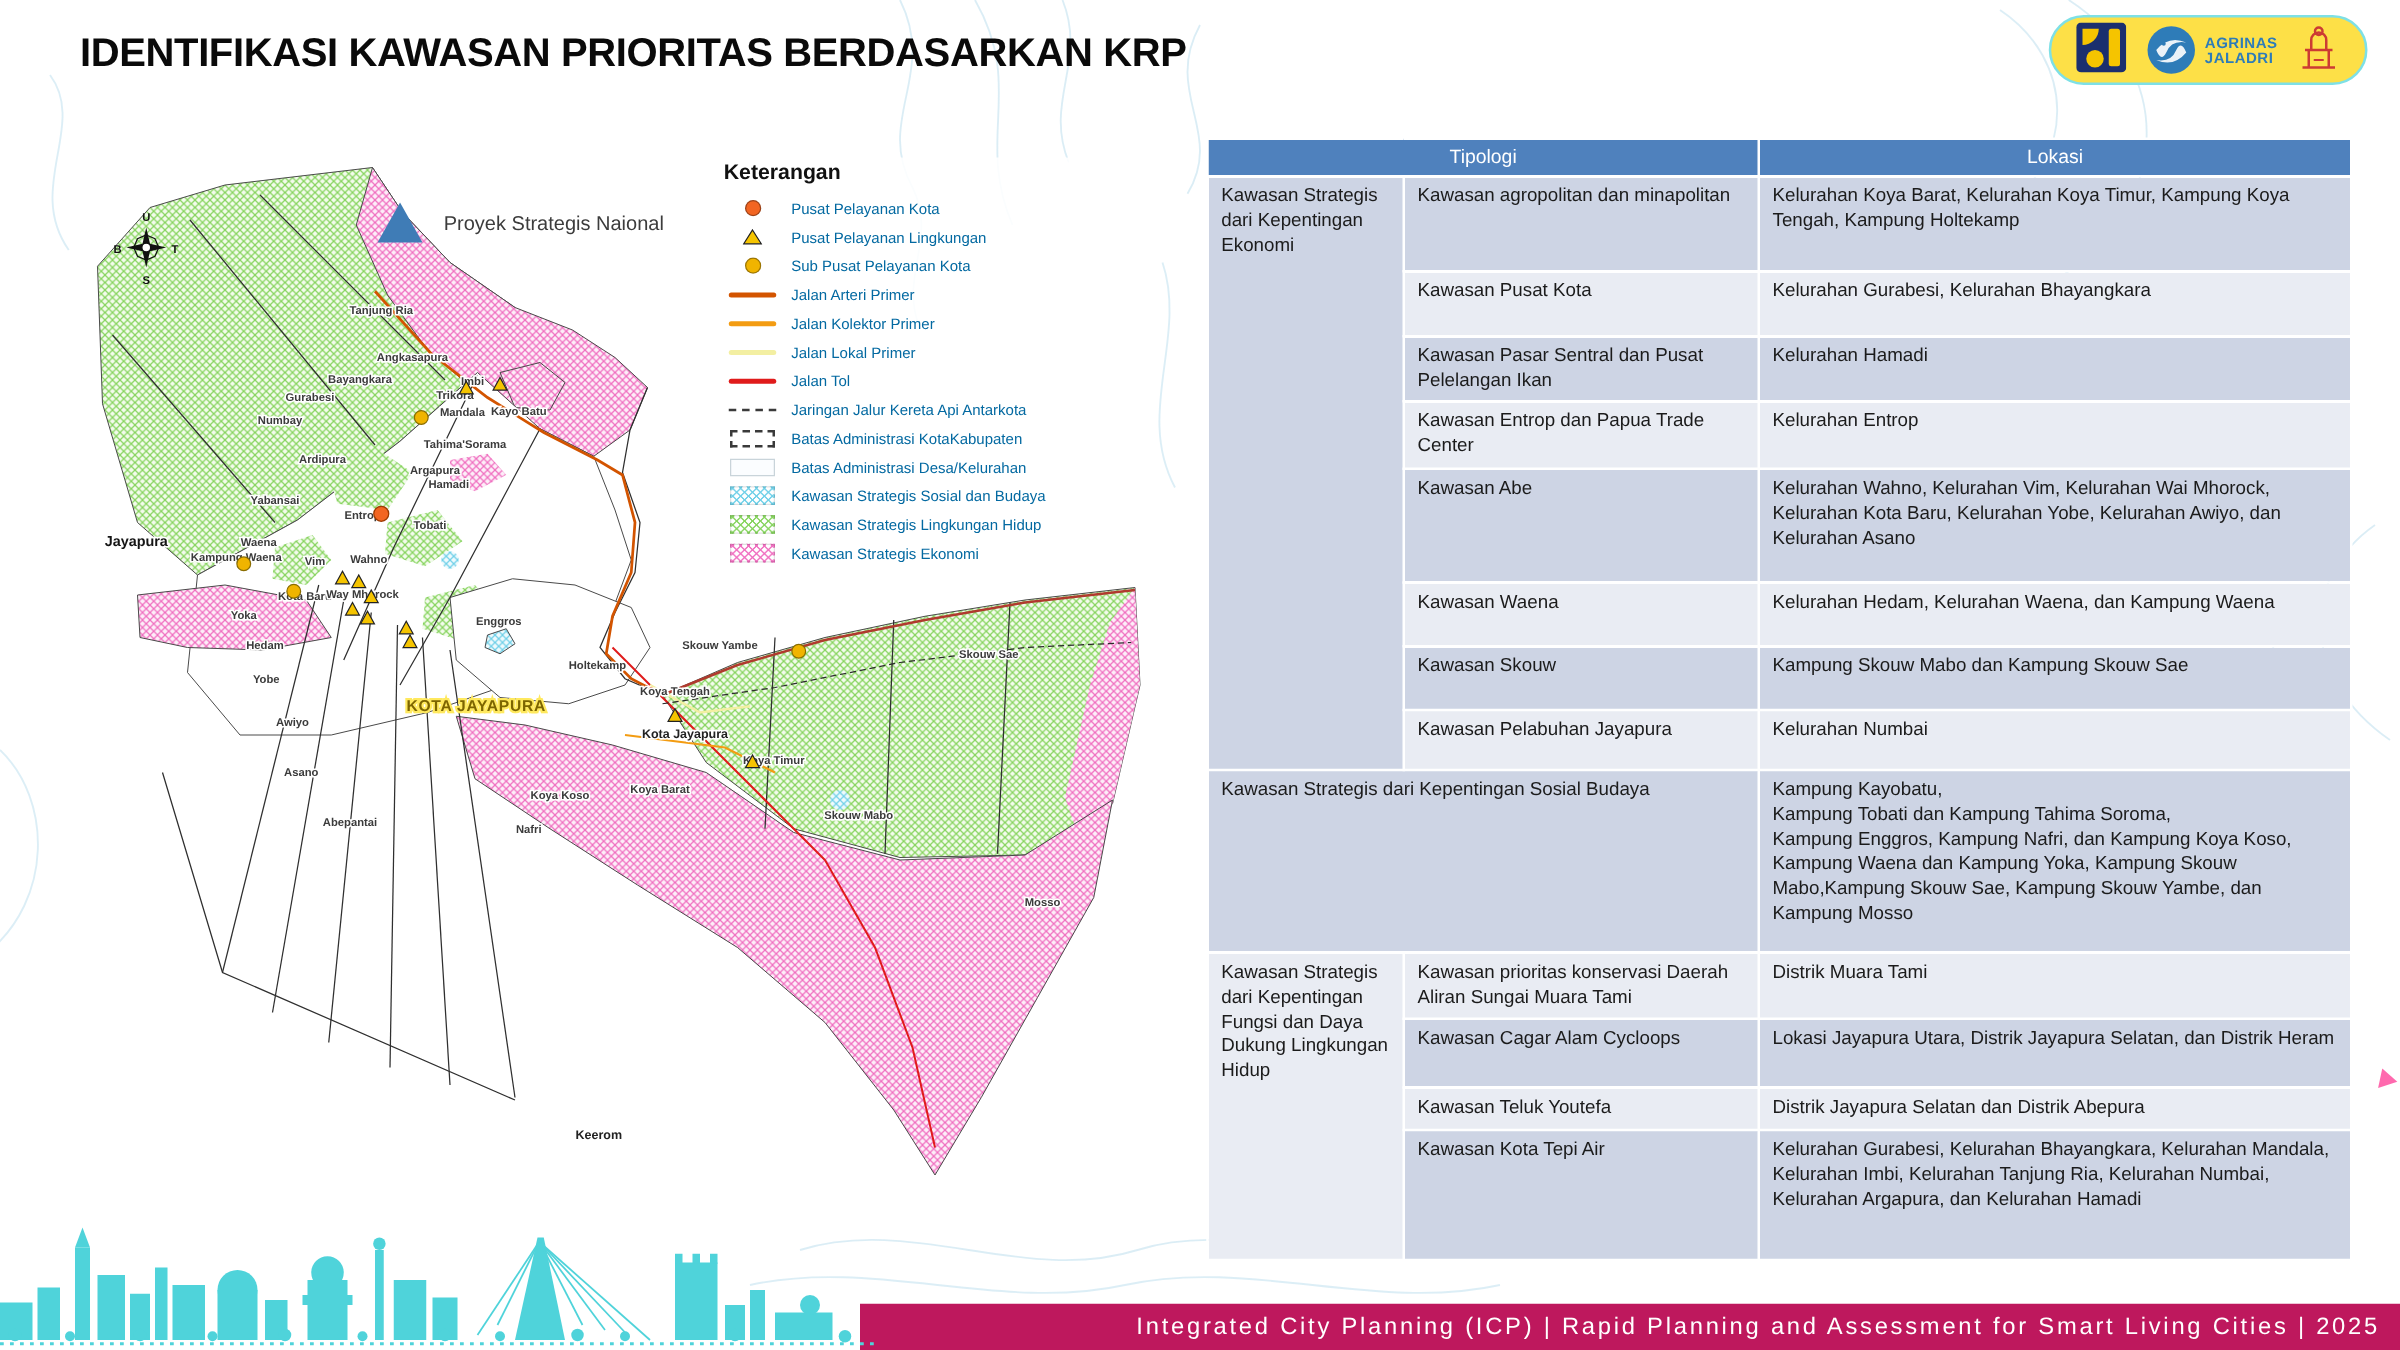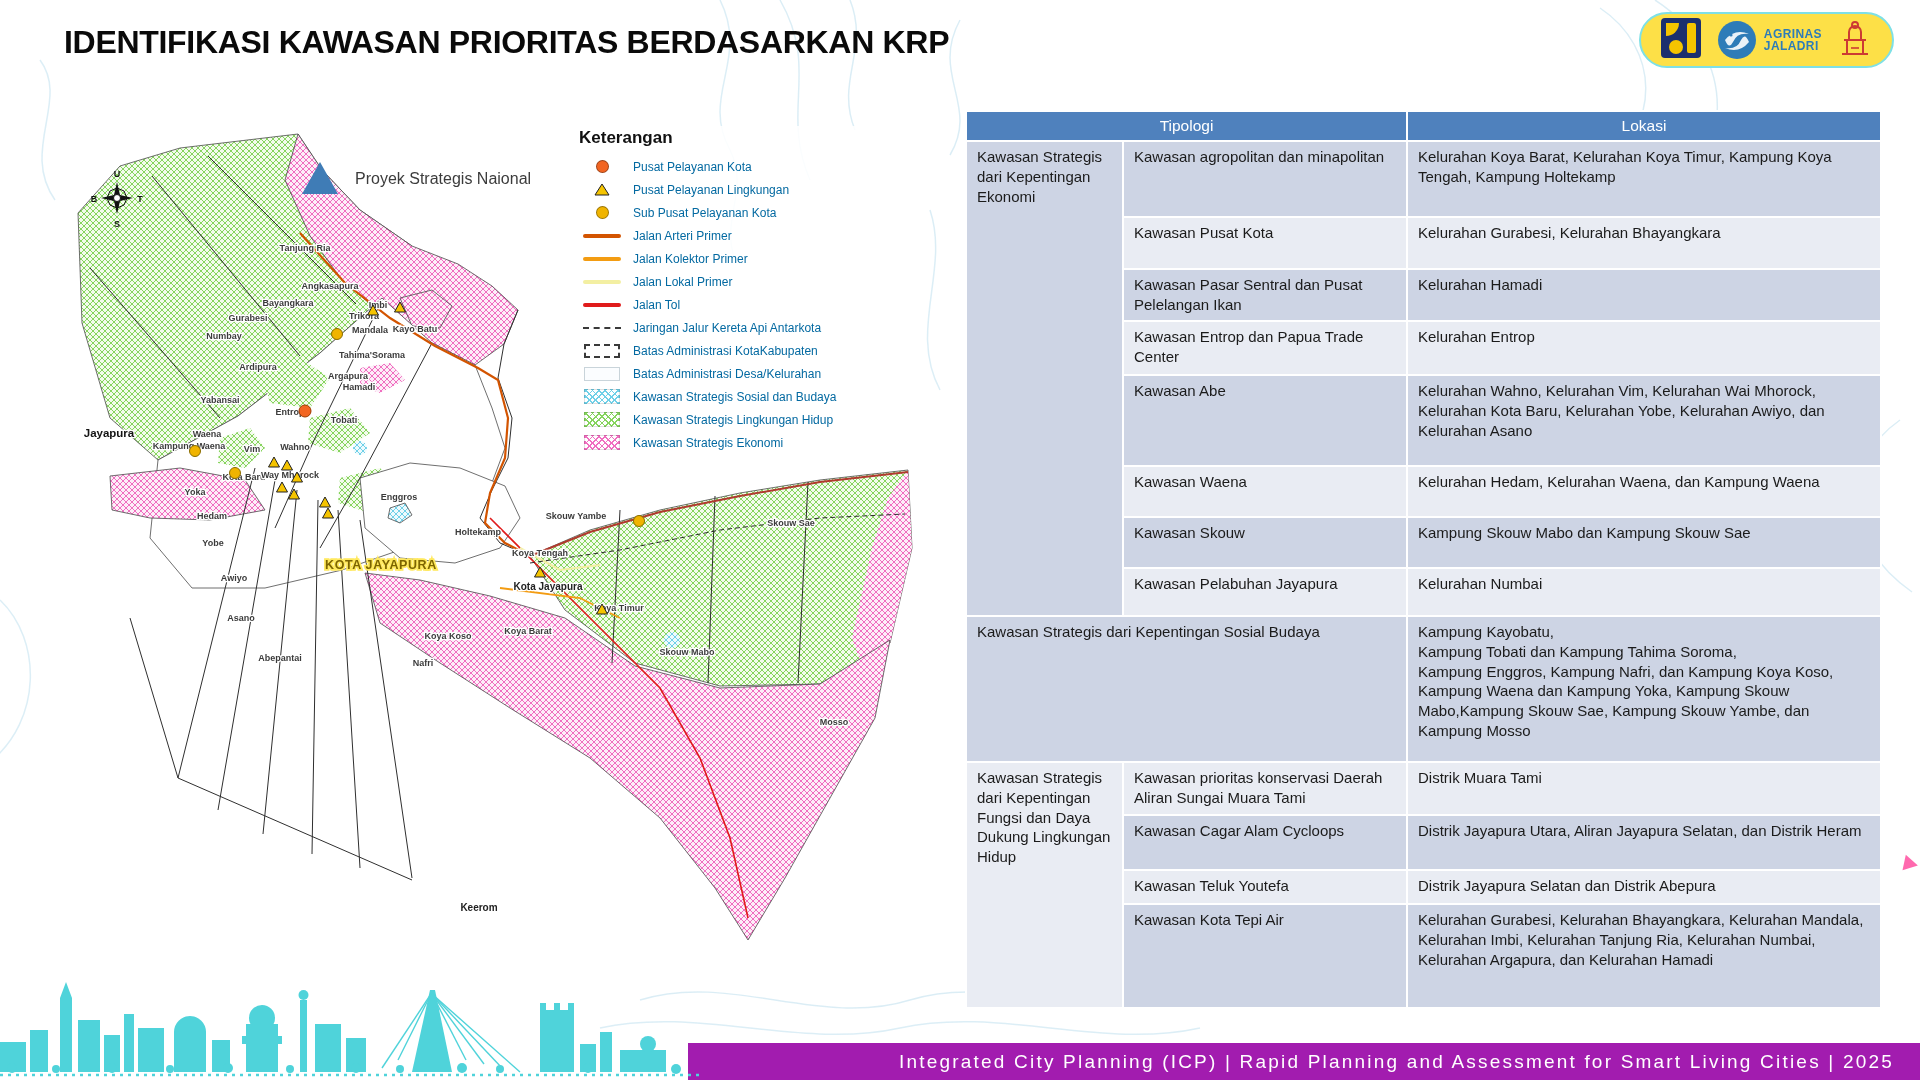--- a/index.html
+++ b/index.html
@@ -48,23 +48,23 @@
              table-layout:fixed;width:915px;font-size:15px;color:#1b1b1b}
   .krp-table th{background:#4f81bd;color:#fff;font-weight:normal;font-size:15.5px;height:28px;
                 text-align:center;border:2px solid #fff;padding:0}
   .krp-table td{border:2px solid #fff;padding:5px 10px;vertical-align:top;line-height:1.32;
                 overflow:hidden}
   .shade-d{background:#cdd4e4}
   .shade-l{background:#e9ecf3}
   .prelines{white-space:pre-line}
 
   
-  .footer-bar{position:absolute;left:688px;right:0;bottom:0;height:37px;background:#a21caf;
+  .footer-bar{position:absolute;left:688px;right:0;bottom:0;height:37px;background:#be185d;
               z-index:4;color:#fff;text-align:right;line-height:37px;font-size:19px;
-              letter-spacing:2.2px;padding-right:26px;white-space:nowrap}
+              letter-spacing:2.2px;padding-right:16px;white-space:nowrap}
   .skyline{position:absolute;left:0;bottom:0;z-index:5}
 
   .pink-arrow{position:absolute;right:2px;top:856px;z-index:3;width:0;height:0;
               border-left:14px solid #ff4fa0;border-top:8px solid transparent;
               border-bottom:8px solid transparent;transform:rotate(12deg);opacity:.85}
 </style>
 </head>
 <body>
 
 <svg class="contours" width="1920" height="1080">
@@ -415,21 +415,21 @@
 Kampung Enggros, Kampung Nafri, dan Kampung Koya Koso,
 Kampung Waena dan Kampung Yoka, Kampung Skouw Mabo,Kampung Skouw Sae, Kampung Skouw Yambe, dan Kampung Mosso</td>
       </tr>
       <tr style="height: 53px;">
         <td class="shade-l" rowspan="4">Kawasan Strategis dari Kepentingan Fungsi dan Daya Dukung Lingkungan Hidup</td>
         <td class="shade-l">Kawasan prioritas konservasi Daerah Aliran Sungai Muara Tami</td>
         <td class="shade-l">Distrik Muara Tami</td>
       </tr>
       <tr style="height: 55px;">
         <td class="shade-d">Kawasan Cagar Alam Cycloops</td>
-        <td class="shade-d">Distrik Jayapura Utara, Aliran Jayapura Selatan, dan Distrik Heram</td>
+        <td class="shade-d">Lokasi Jayapura Utara, Distrik Jayapura Selatan, dan Distrik Heram</td>
       </tr>
       <tr style="height: 34px;">
         <td class="shade-l">Kawasan Teluk Youtefa</td>
         <td class="shade-l">Distrik Jayapura Selatan dan Distrik Abepura</td>
       </tr>
       <tr style="height: 104px;">
         <td class="shade-d">Kawasan Kota Tepi Air</td>
         <td class="shade-d">Kelurahan Gurabesi, Kelurahan Bhayangkara, Kelurahan Mandala, Kelurahan Imbi, Kelurahan Tanjung Ria, Kelurahan Numbai, Kelurahan Argapura, dan Kelurahan Hamadi</td>
       </tr>
     </tbody>

